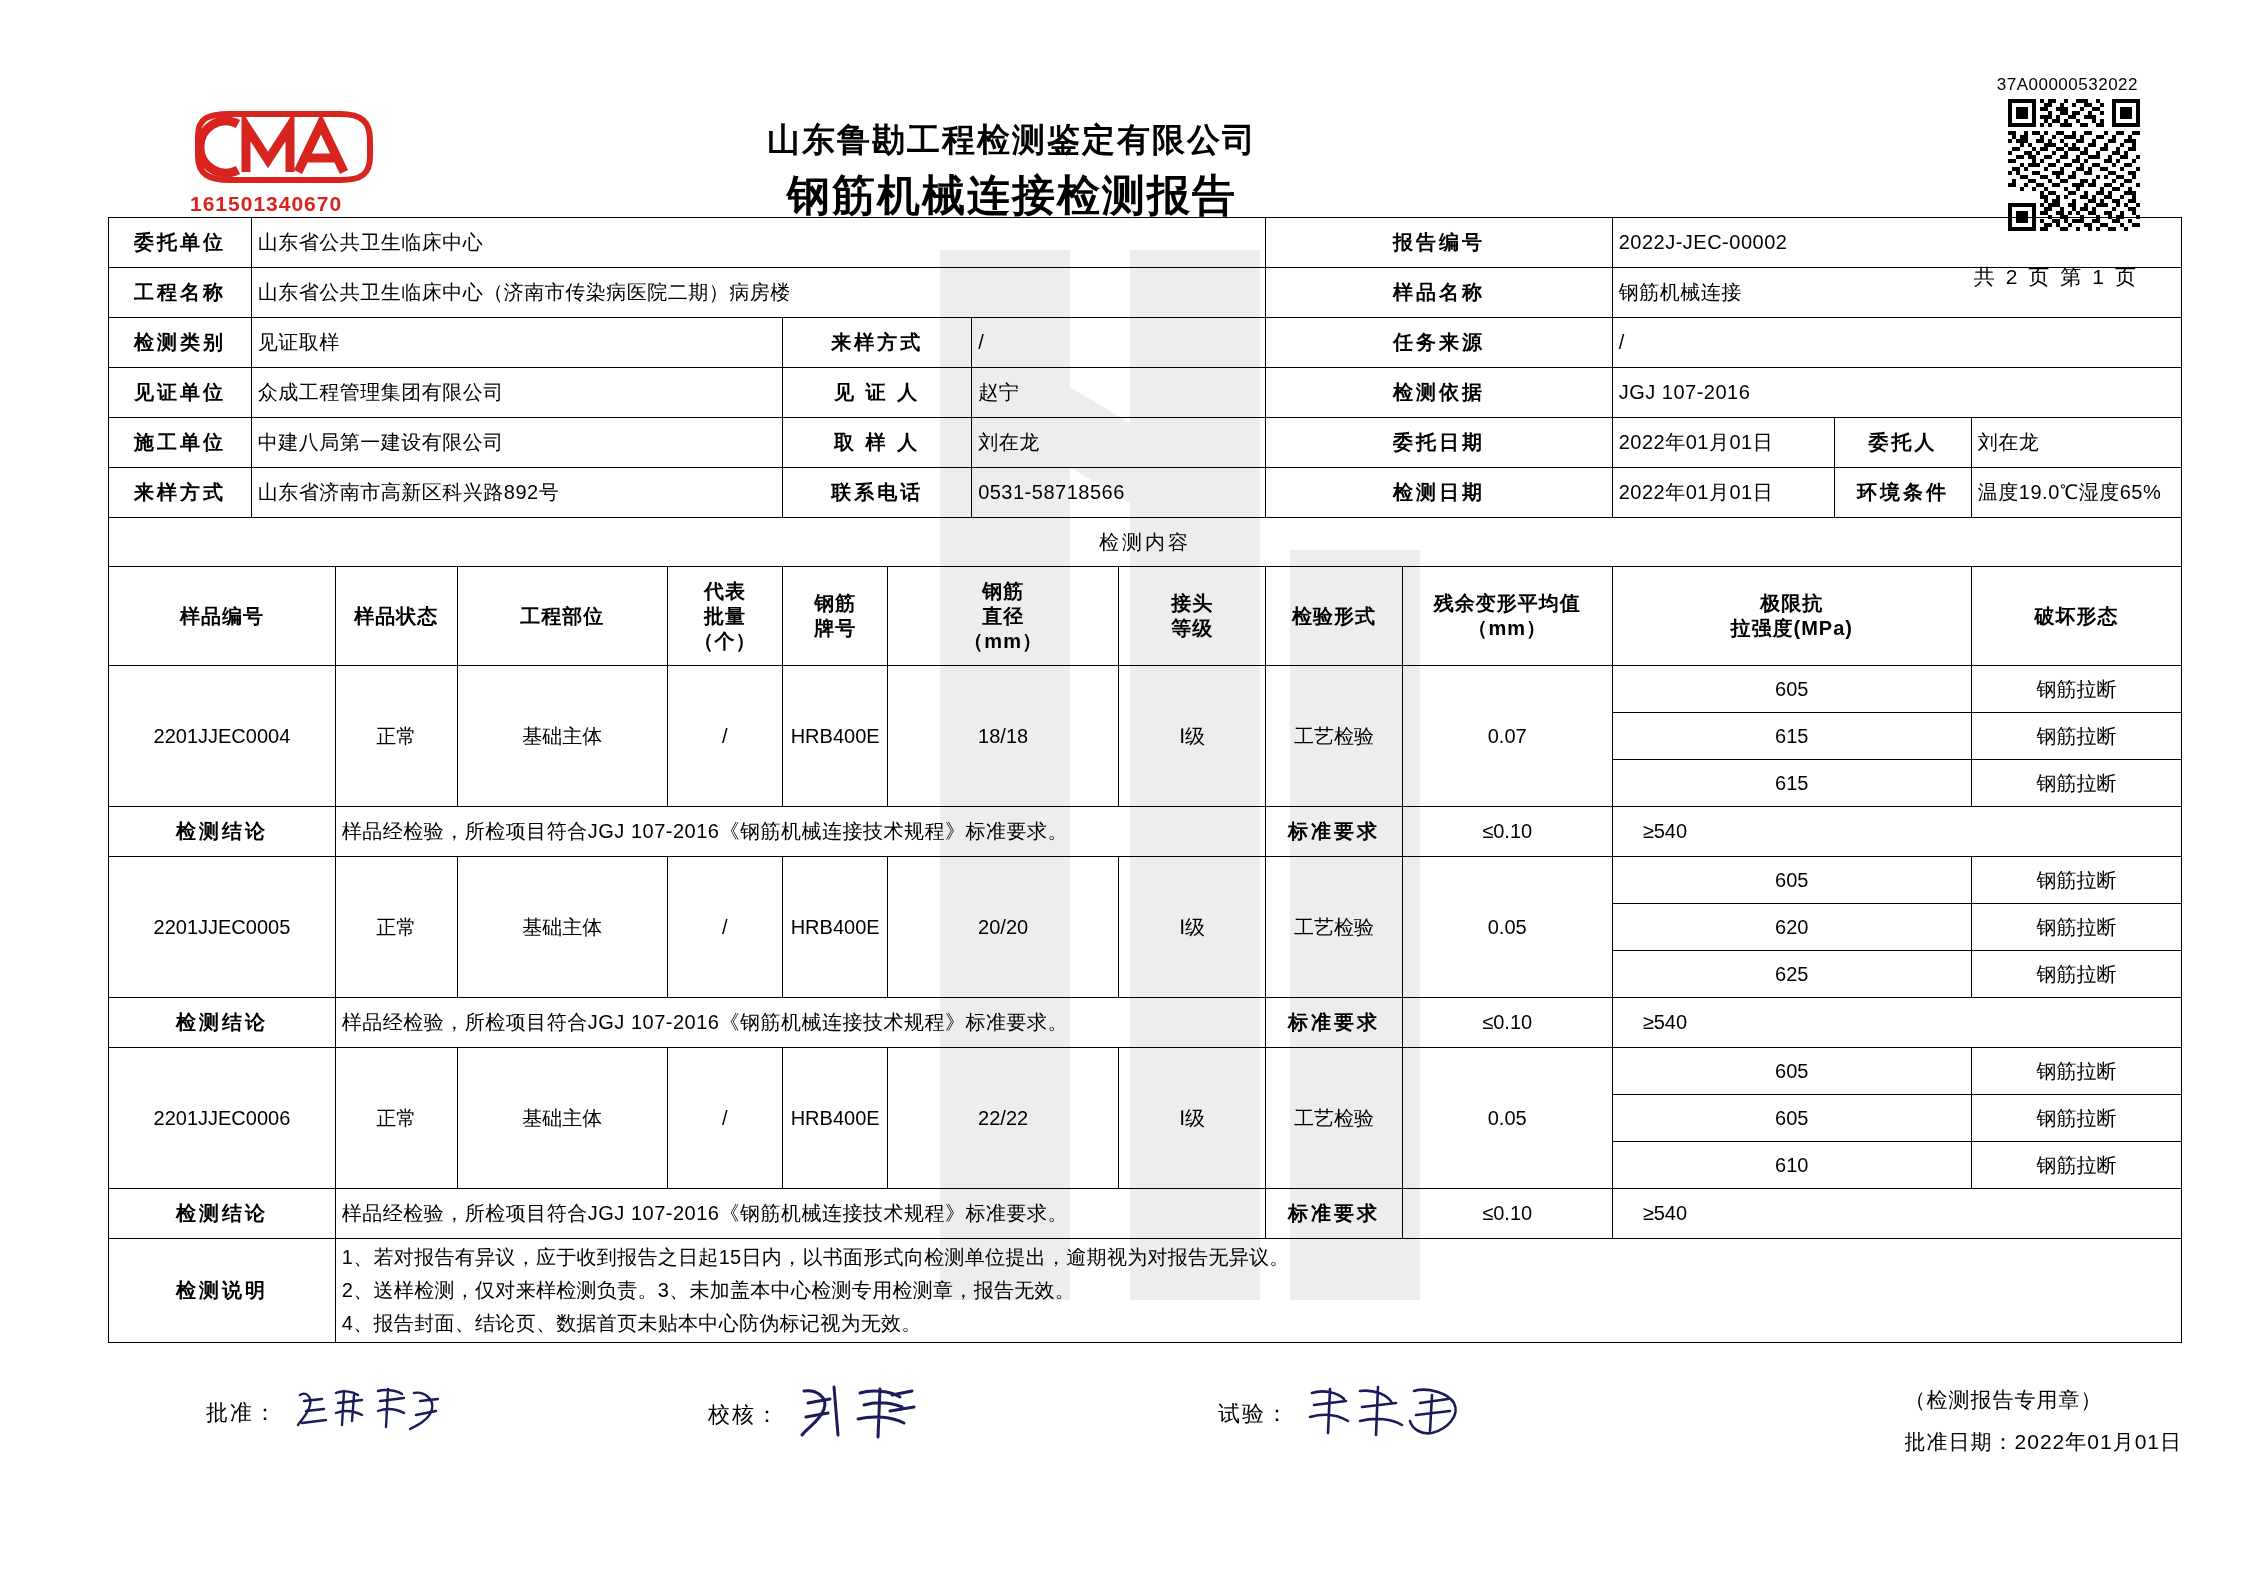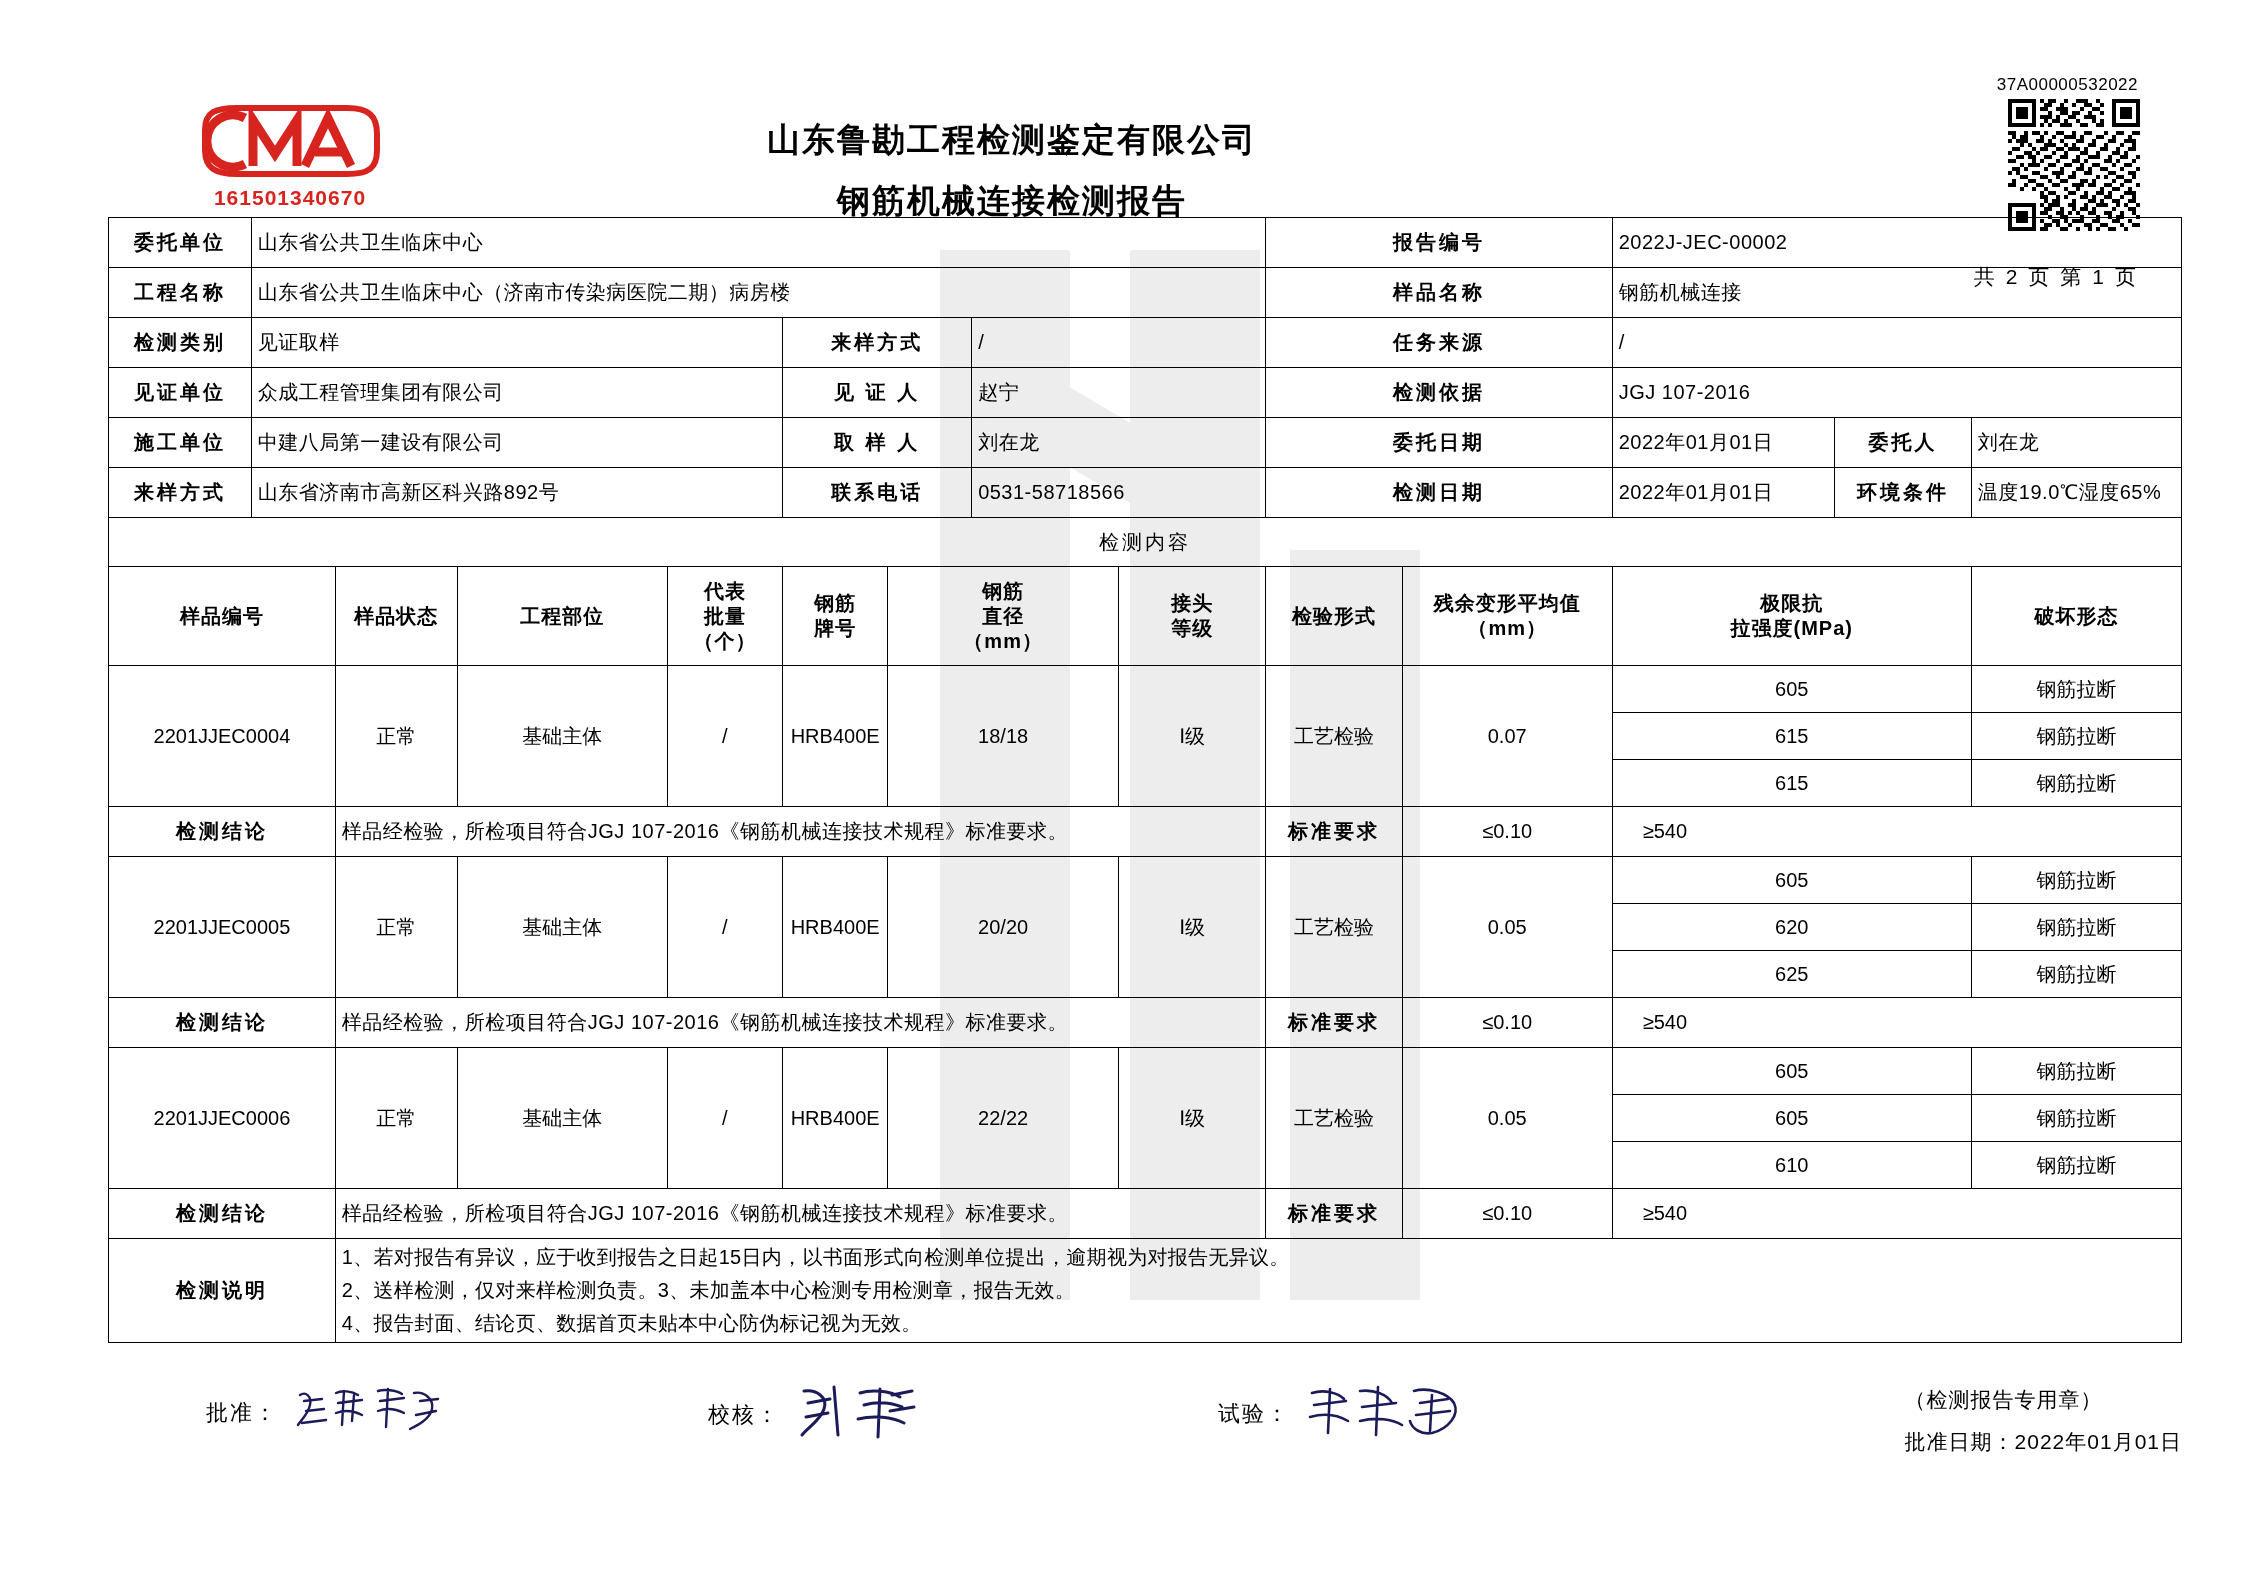--- a/index.html
+++ b/index.html
@@ -37,23 +37,22 @@
 
   
   .header {
     position: relative;
     z-index: 2;
     height: 200px;
   }
   .cma {
     position: absolute;
     left: 190px;
-    top: 104px;
+    top: 110px;
     width: 200px;
-    text-align: center;
   }
   .cma-logo {
     width: 186px;
     height: 74px;
   }
   .cma-code {
     color: #d8241f;
     font-family: "Liberation Sans", sans-serif;
     font-size: 21px;
     letter-spacing: 1px;
@@ -67,24 +66,24 @@
     width: 2024px;
     text-align: center;
   }
   .title-1 {
     font-size: 33px;
     font-weight: bold;
     letter-spacing: 2px;
     font-family: "Liberation Sans", sans-serif;
   }
   .title-2 {
-    font-size: 33px;
+    font-size: 43px;
     font-weight: bold;
     letter-spacing: 2px;
-    margin-top: 16px;
+    margin-top: 4px;
     font-family: Liberation Serif, serif;
   }
   .qr-wrap {
     position: absolute;
     right: 105px;
     top: 75px;
     text-align: right;
   }
   .qr-code-text {
     font-family: "Liberation Sans", sans-serif;

